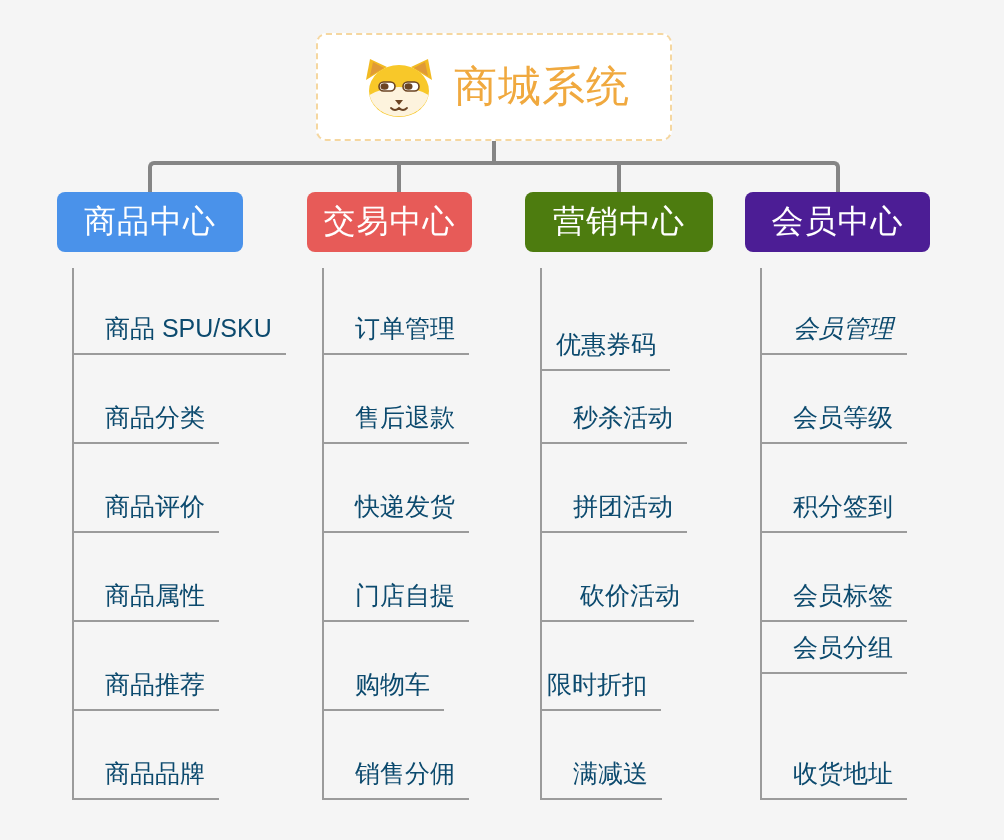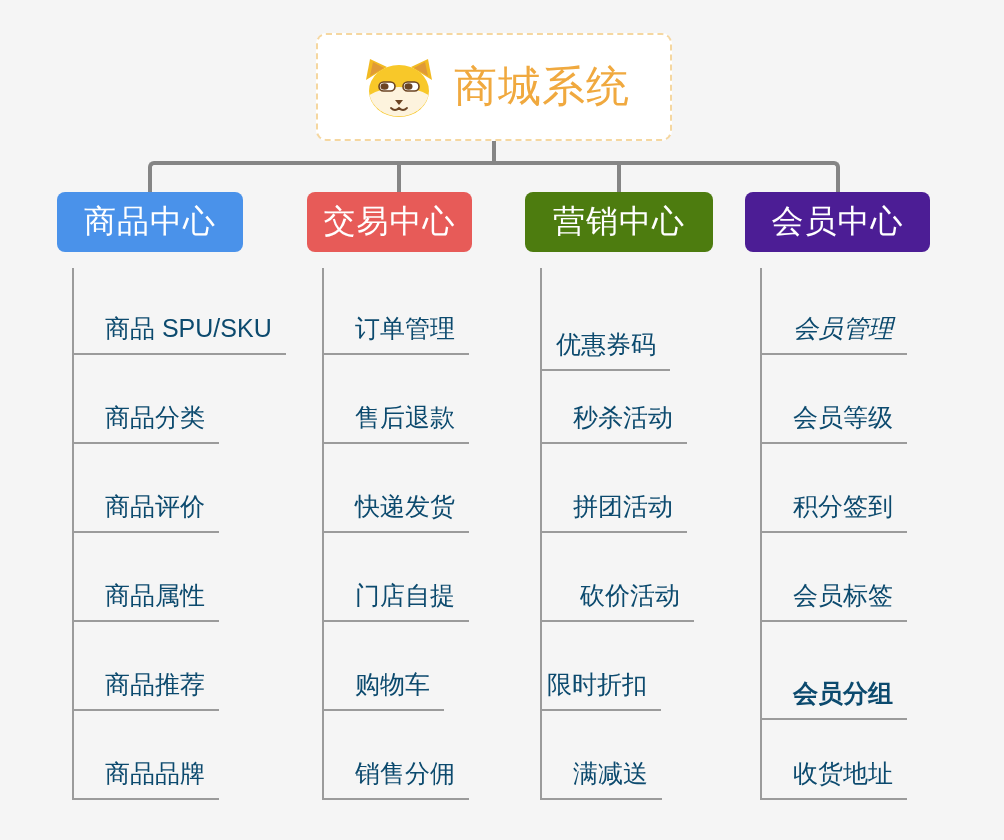--- a/index.html
+++ b/index.html
@@ -123,16 +123,16 @@
 
     <div class="branch" style="left: 745px; width: 185px; background: #4c1d95;">
       <span class="branch-label">会员中心</span>
     </div>
     <div class="col-line" style="left: 760px; top: 268px; height: 531px;"></div>
     <div class="col" style="left: 760px;">
       <div class="child" style="top: 309px; font-style: italic;">会员管理</div>
       <div class="child" style="top: 398px;">会员等级</div>
       <div class="child" style="top: 487px;">积分签到</div>
       <div class="child" style="top: 576px;">会员标签</div>
-      <div class="child" style="top: 674px; font-weight: bold;">会员分组</div>
+      <div class="child" style="top: 628px;">会员分组</div>
       <div class="child" style="top: 754px;">收货地址</div>
     </div>
   </div>
 
 </body></html>

